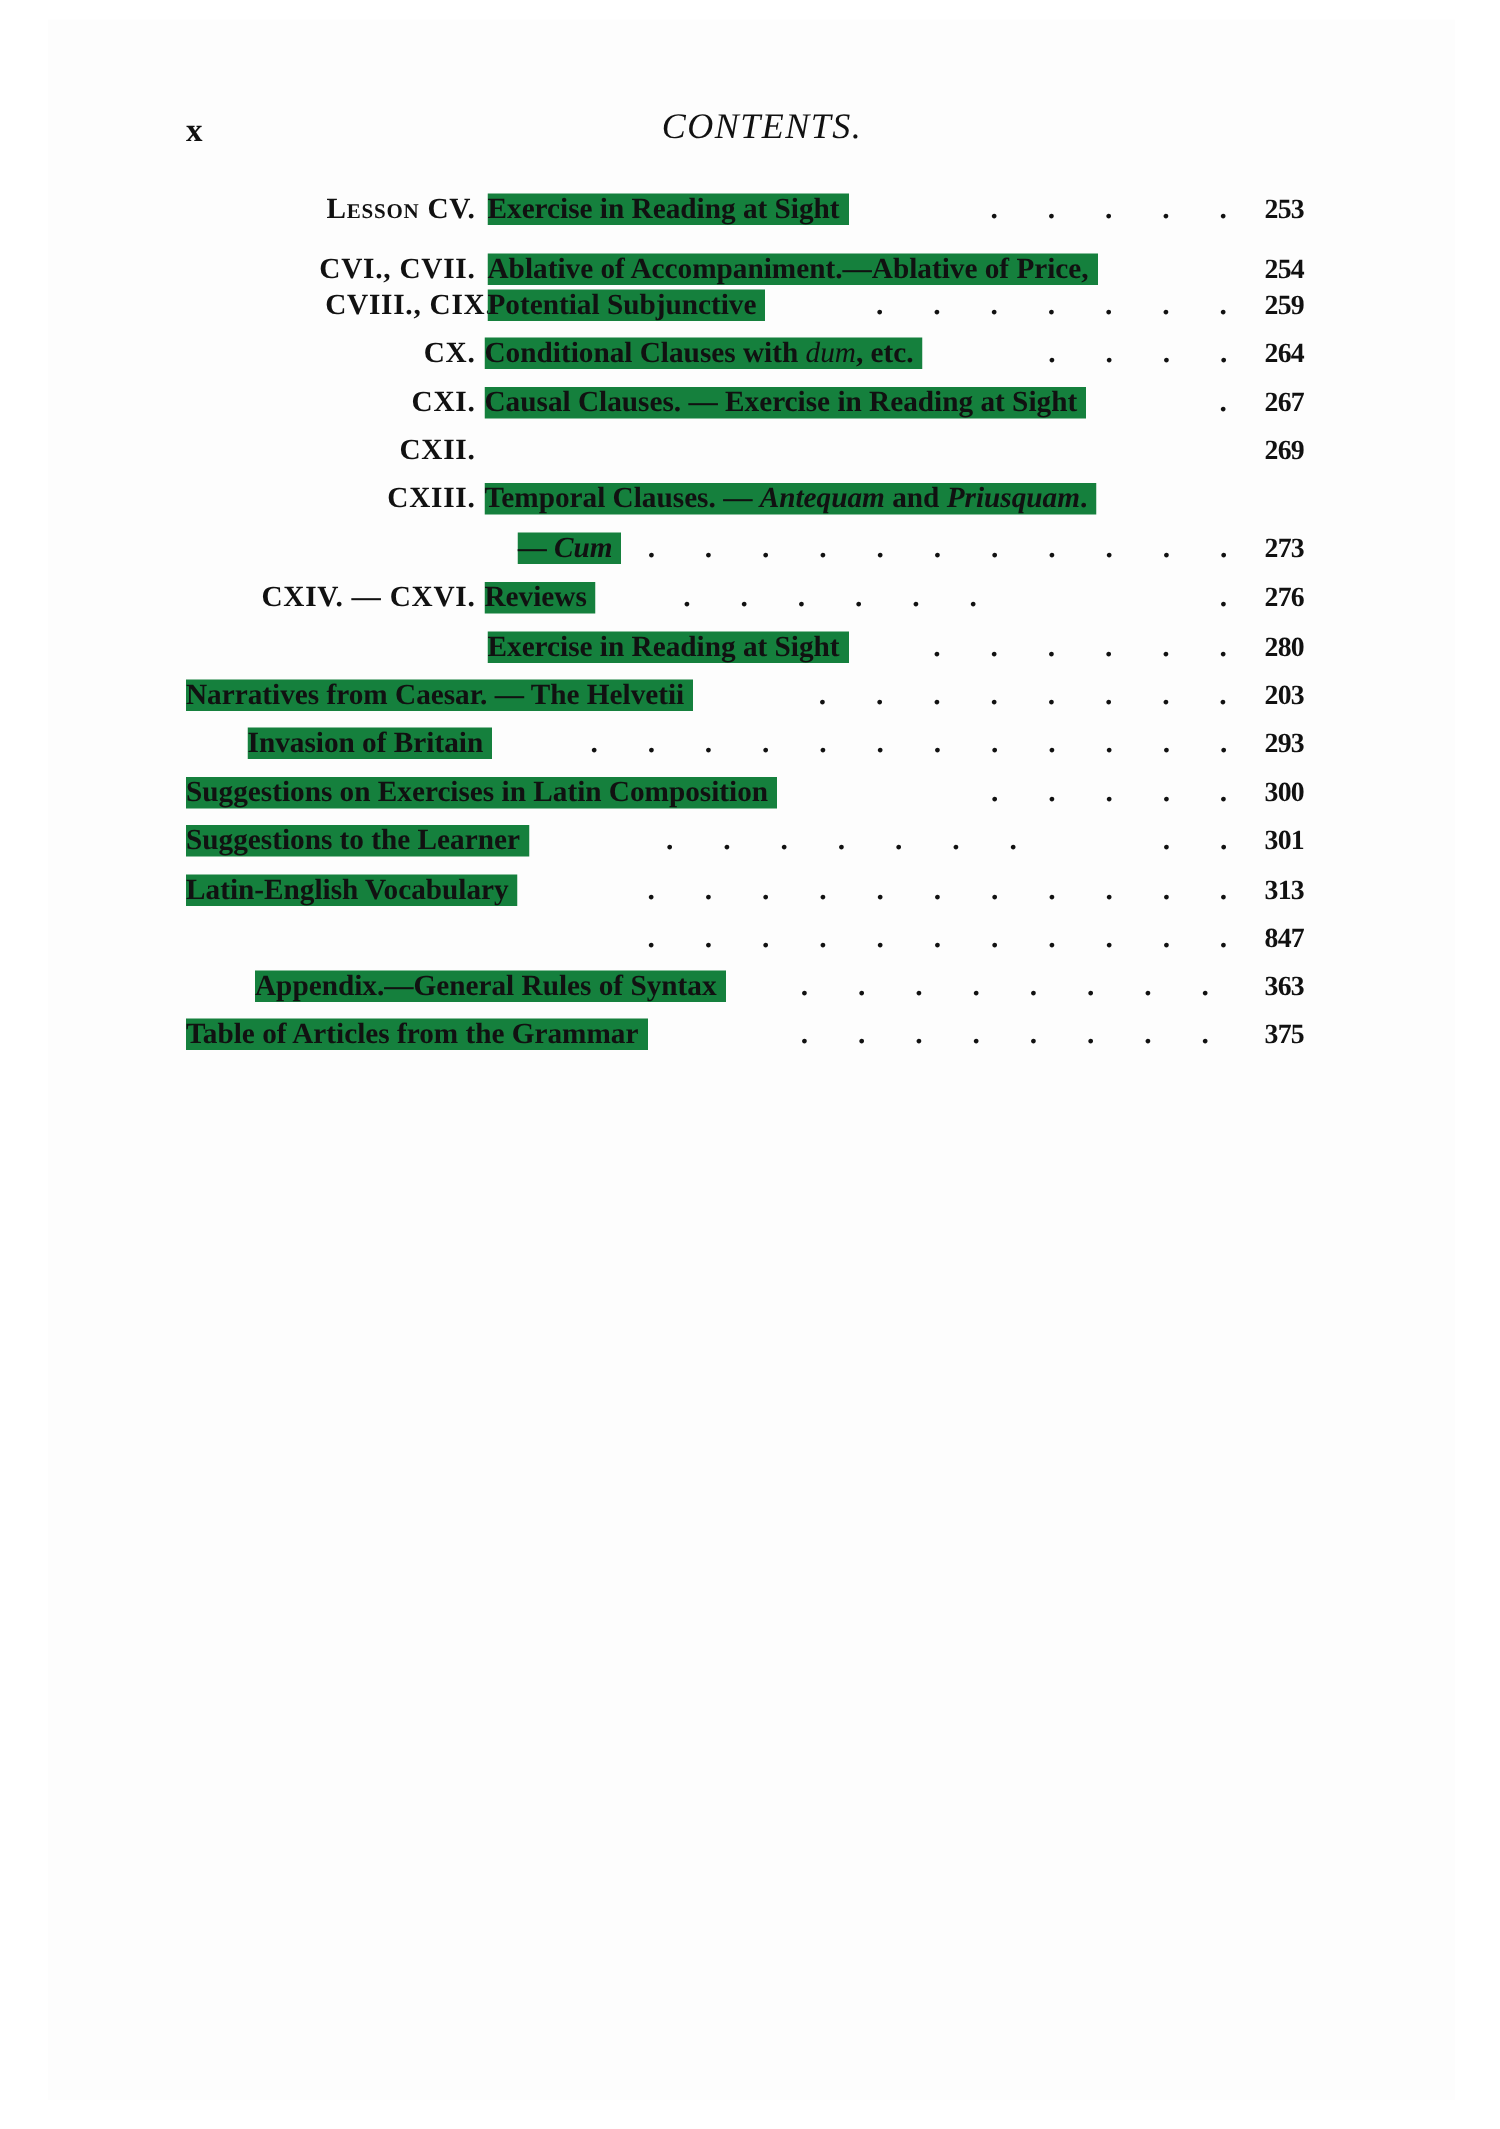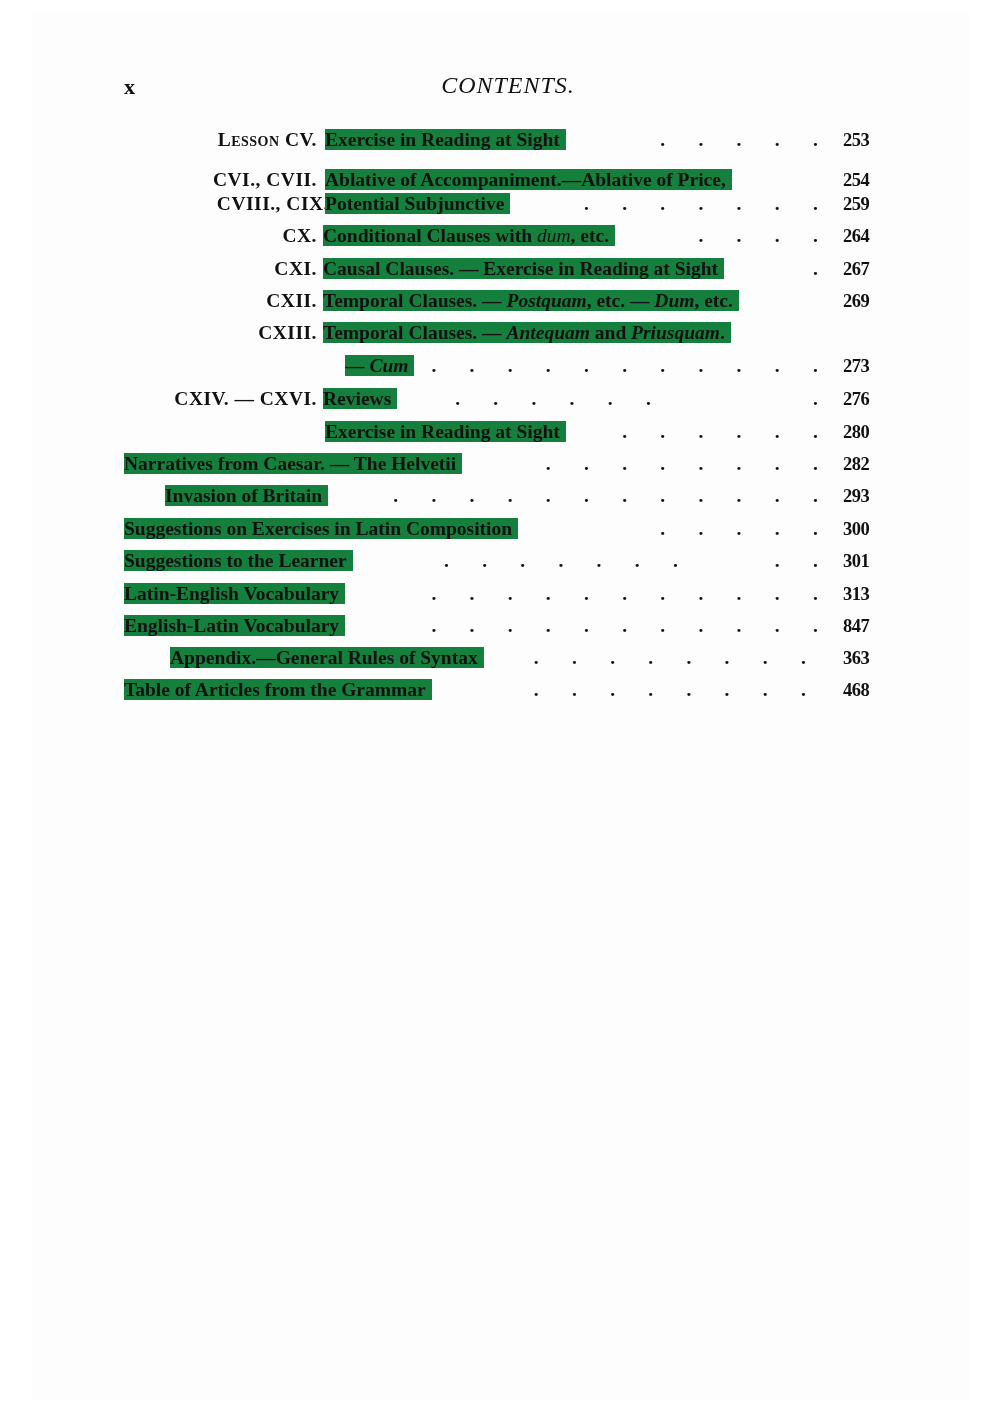--- a/index.html
+++ b/index.html
@@ -154,21 +154,20 @@
 
   <div class="row" style="top:129px;">
     <span class="lesson">CXI.</span>
     <span class="leader" style="left:800px;width:32px;">.</span>
     <span class="entry" style="left:323px;text-align:right;"><span class="title">Causal Clauses. — Exercise in Reading at Sight</span></span>
     <span class="pageno">267</span>
   </div>
 
   <div class="row" style="top:161px;">
     <span class="lesson">CXII.</span>
-    <span class="entry" style="left:323px;"><span class="title"><span>Temporal Clauses. — </span><i>Postquam</i><span>, etc. — </span><i>Dum</i><span>, etc.</span></span></span>
     <span class="pageno">269</span>
   </div>
 
   <div class="row" style="top:193px;">
     <span class="lesson">CXIII.</span>
     <span class="entry" style="left:323px;"><span class="title"><span>Temporal Clauses. — </span><i>Antequam</i><span> and </span><i>Priusquam</i><span>.</span></span></span>
   </div>
 
   <div class="row" style="top:226px;">
     <span class="leader" style="left:430px;width:402px;">. . . . . . . . . . . . . . . .</span>
@@ -186,21 +185,21 @@
 
   <div class="row" style="top:292px;">
     <span class="leader" style="left:615px;width:217px;">. . . . . . . .</span>
     <span class="entry" style="left:325px;"><span class="title">Exercise in Reading at Sight</span></span>
     <span class="pageno">280</span>
   </div>
 
   <div class="row" style="top:324px;">
     <span class="leader" style="left:530px;width:302px;">. . . . . . . . . . . .</span>
     <span class="entry" style="left:124px;"><span class="title">Narratives from Caesar. — The Helvetii</span></span>
-    <span class="pageno">282</span>
+    <span class="pageno">203</span>
   </div>
 
   <div class="row" style="top:356px;">
     <span class="leader" style="left:370px;width:462px;">. . . . . . . . . . . . . . . . . .</span>
     <span class="entry" style="left:165px;"><span class="title">Invasion of Britain</span></span>
     <span class="pageno">293</span>
   </div>
 
   <div class="row" style="top:389px;">
     <span class="leader" style="left:640px;width:192px;">. . . . . . .</span>
@@ -216,29 +215,28 @@
   </div>
 
   <div class="row" style="top:454px;">
     <span class="leader" style="left:405px;width:427px;">. . . . . . . . . . . . . . . . .</span>
     <span class="entry" style="left:124px;"><span class="title">Latin-English Vocabulary</span></span>
     <span class="pageno">313</span>
   </div>
 
   <div class="row" style="top:486px;">
     <span class="leader" style="left:405px;width:427px;">. . . . . . . . . . . . . . . . .</span>
-    <span class="entry" style="left:124px;"><span class="title">English-Latin Vocabulary</span></span>
     <span class="pageno">847</span>
   </div>
 
   <div class="row" style="top:518px;">
     <span class="leader" style="left:500px;width:320px;">. . . . . . . . . . . . .</span>
     <span class="entry" style="left:124px;margin-left:46px;"><span class="title">Appendix.—General Rules of Syntax</span></span>
     <span class="pageno">363</span>
   </div>
 
   <div class="row" style="top:550px;">
     <span class="leader" style="left:500px;width:320px;">. . . . . . . . . . . . .</span>
     <span class="entry" style="left:124px;"><span class="title">Table of Articles from the Grammar</span></span>
-    <span class="pageno">468</span>
+    <span class="pageno">375</span>
   </div>
 
 </div>
 
 </body></html>

